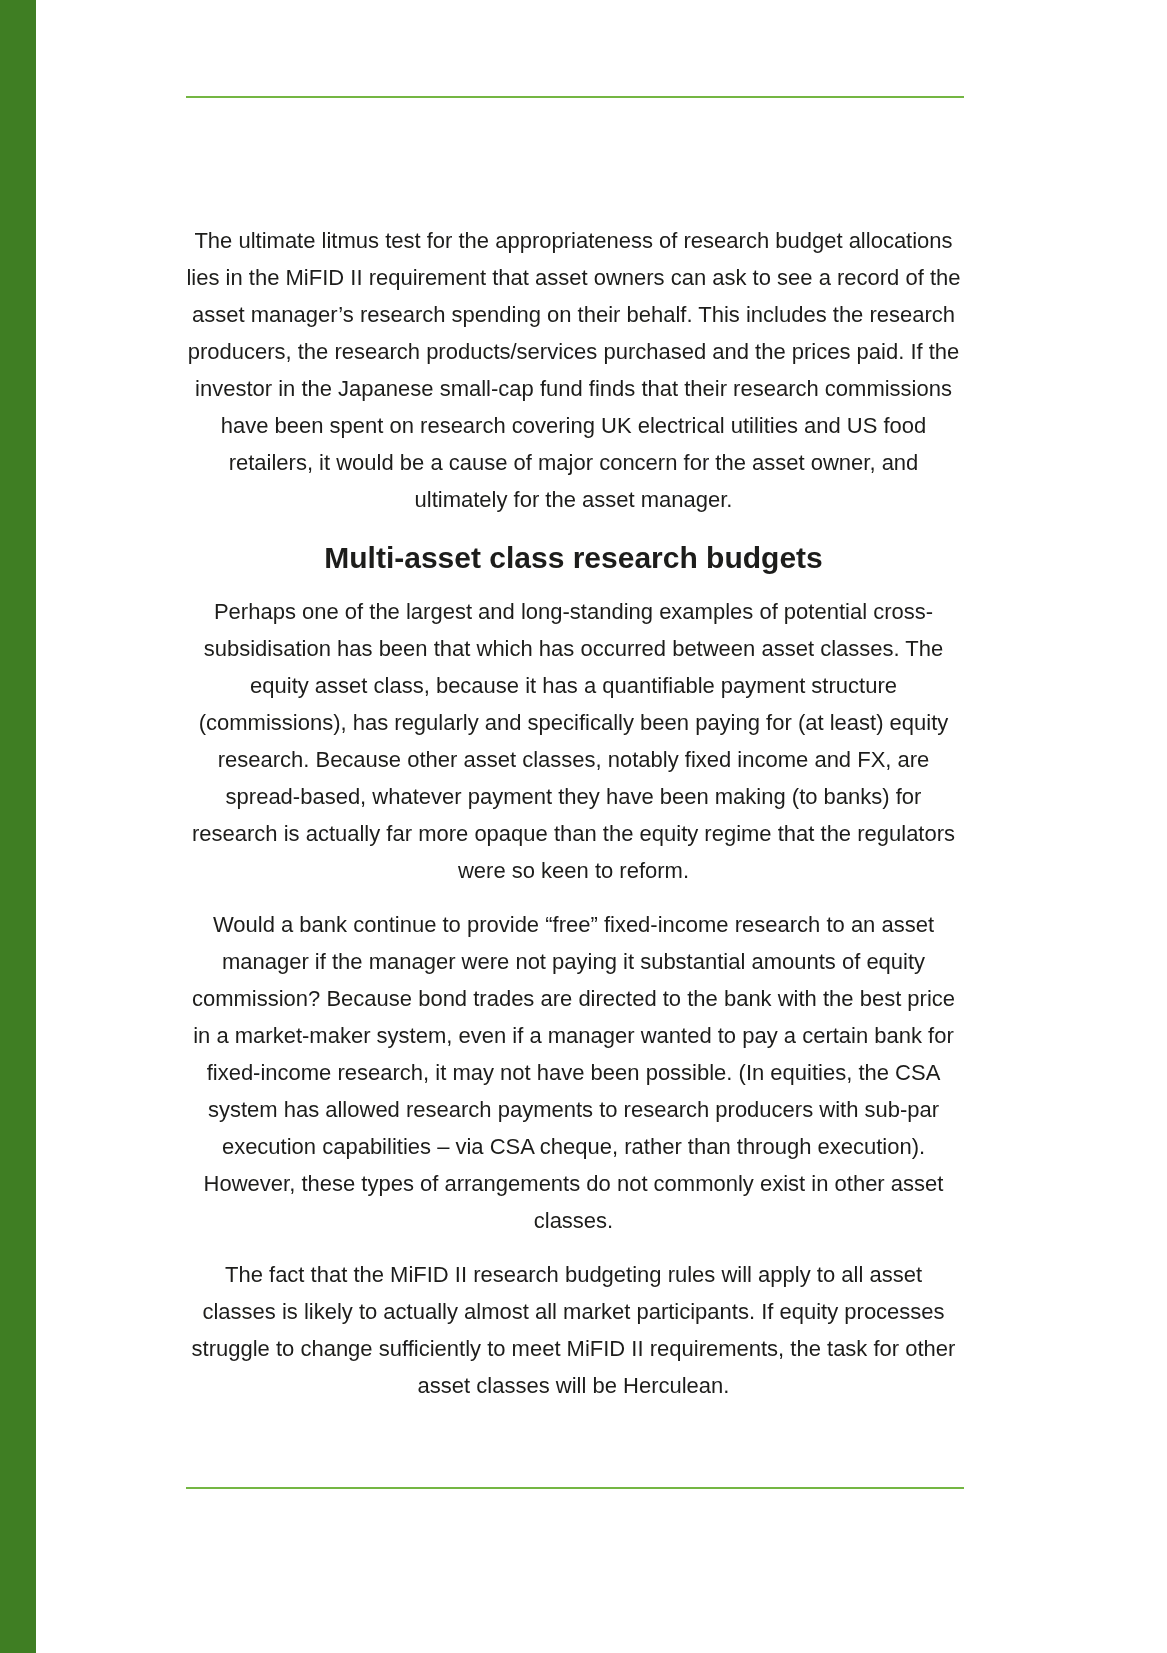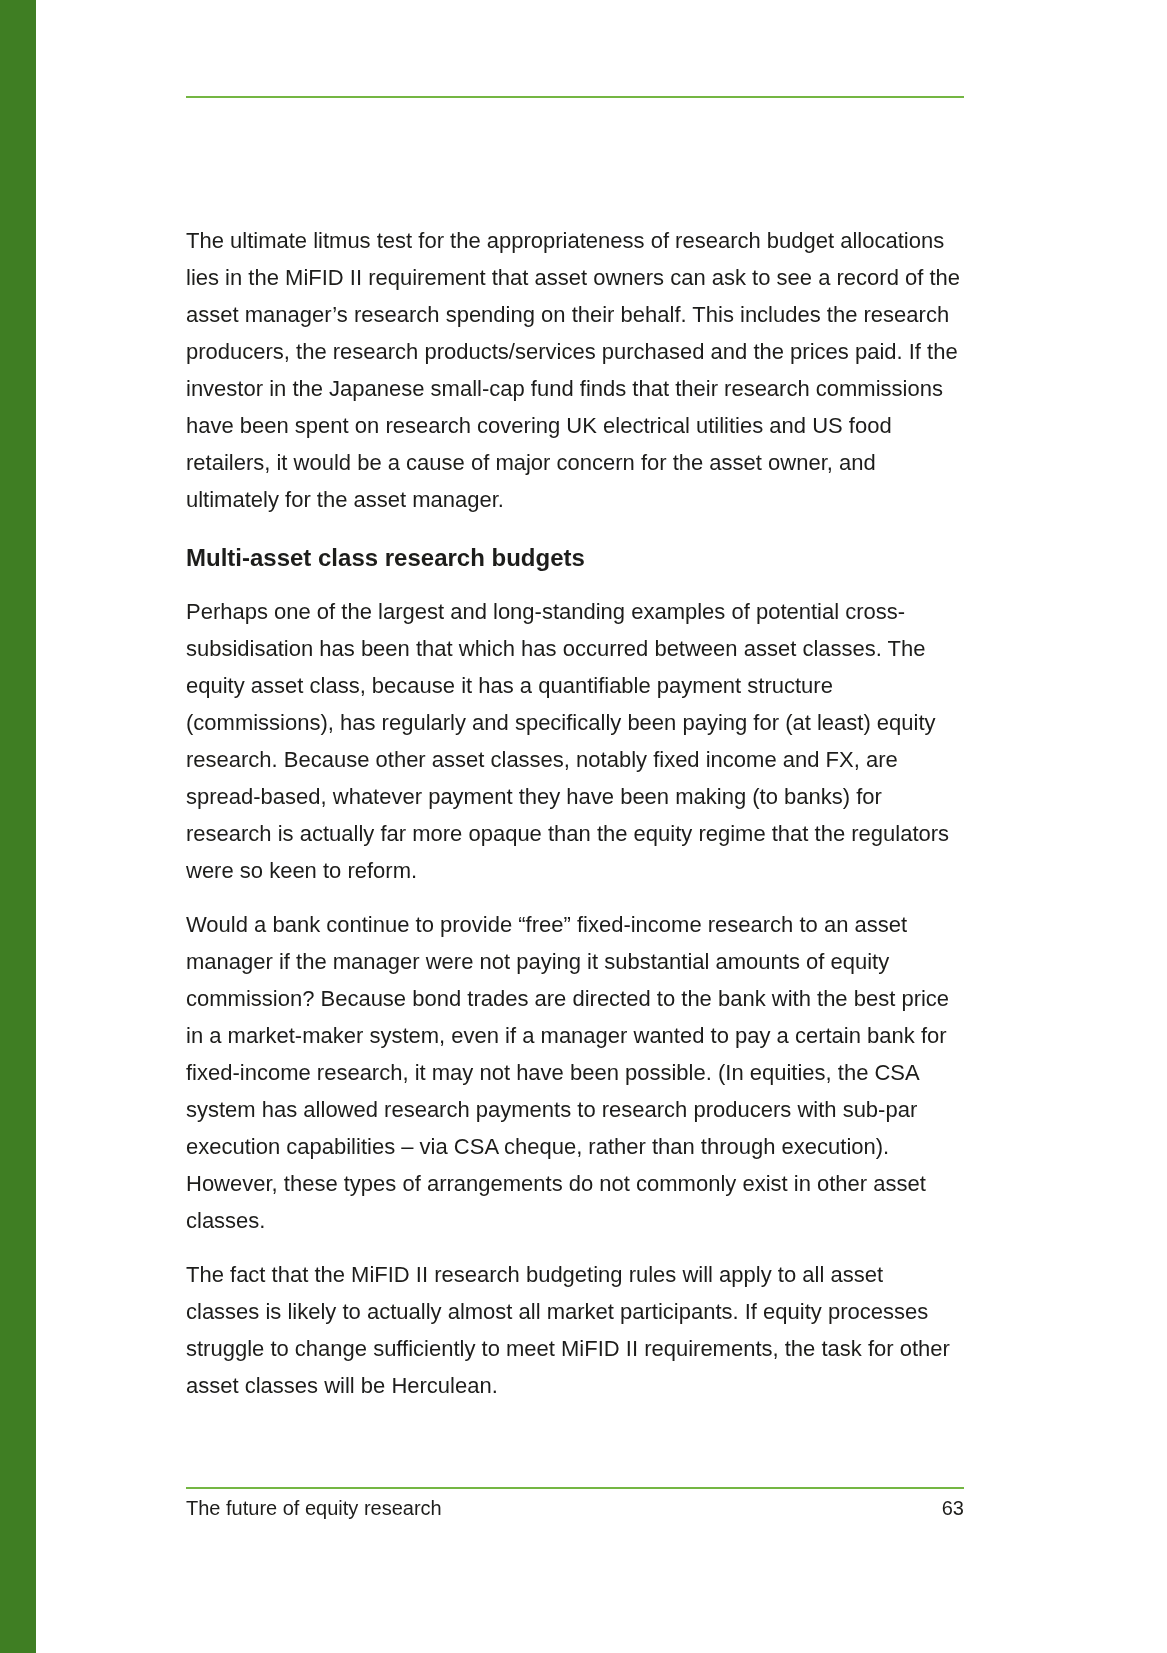--- a/index.html
+++ b/index.html
@@ -7,20 +7,21 @@
     width: 1167px;
     background: #ffffff;
     font-family: "Liberation Sans", sans-serif;
   }
   .page {
     position: relative;
     width: 1167px;
     height: 1653px;
     background: #ffffff;
     overflow: hidden;
+    text-align: center;
   }
   .accent-bar {
     position: absolute;
     left: 0;
     top: 0;
     width: 36px;
     height: 1653px;
     background: #3f7e23;
   }
   .top-rule {
@@ -37,21 +38,21 @@
     top: 222px;
     width: 775px;
     color: #1d1d1b;
     font-size: 22px;
     line-height: 37px;
   }
   .content p {
     margin-bottom: 17px;
   }
   .content h2 {
-    font-size: 24px;
+    font-size: 30px;
     line-height: 37px;
     font-weight: bold;
     color: #1d1d1b;
     margin-top: 21px;
     margin-bottom: 17px;
   }
   .footer {
     position: absolute;
     left: 186px;
     top: 1487px;
@@ -83,19 +84,15 @@
   <div class="content">
     <p>The ultimate litmus test for the appropriateness of research budget allocations lies in the MiFID II requirement that asset owners can ask to see a record of the asset manager’s research spending on their behalf. This includes the research producers, the research products/services purchased and the prices paid. If the investor in the Japanese small-cap fund finds that their research commissions have been spent on research covering UK electrical utilities and US food retailers, it would be a cause of major concern for the asset owner, and ultimately for the asset manager.</p>
     <h2>Multi-asset class research budgets</h2>
     <p>Perhaps one of the largest and long-standing examples of potential cross-subsidisation has been that which has occurred between asset classes. The equity asset class, because it has a quantifiable payment structure (commissions), has regularly and specifically been paying for (at least) equity research. Because other asset classes, notably fixed income and FX, are spread-based, whatever payment they have been making (to banks) for research is actually far more opaque than the equity regime that the regulators were so keen to reform.</p>
     <p>Would a bank continue to provide “free” fixed-income research to an asset manager if the manager were not paying it substantial amounts of equity commission? Because bond trades are directed to the bank with the best price in a market-maker system, even if a manager wanted to pay a certain bank for fixed-income research, it may not have been possible. (In equities, the CSA system has allowed research payments to research producers with sub-par execution capabilities – via CSA cheque, rather than through execution). However, these types of arrangements do not commonly exist in other asset classes.</p>
     <p>The fact that the MiFID II research budgeting rules will apply to all asset classes is likely to actually almost all market participants. If equity processes struggle to change sufficiently to meet MiFID II requirements, the task for other asset classes will be Herculean.</p>
   </div>
 
   <div class="footer">
     <div class="footer-rule"></div>
-    <div class="footer-row">
-      <span>The future of equity research</span>
-      <span>63</span>
-    </div>
   </div>
 
 </div>
 
 </body></html>

